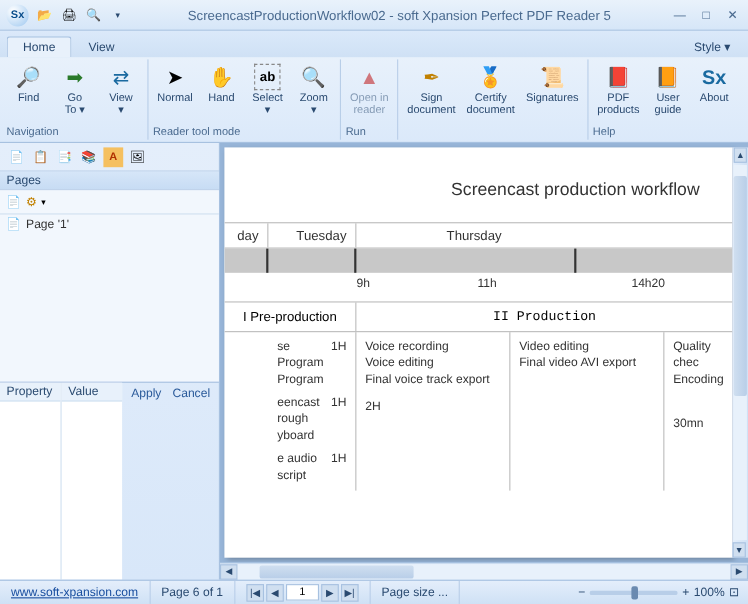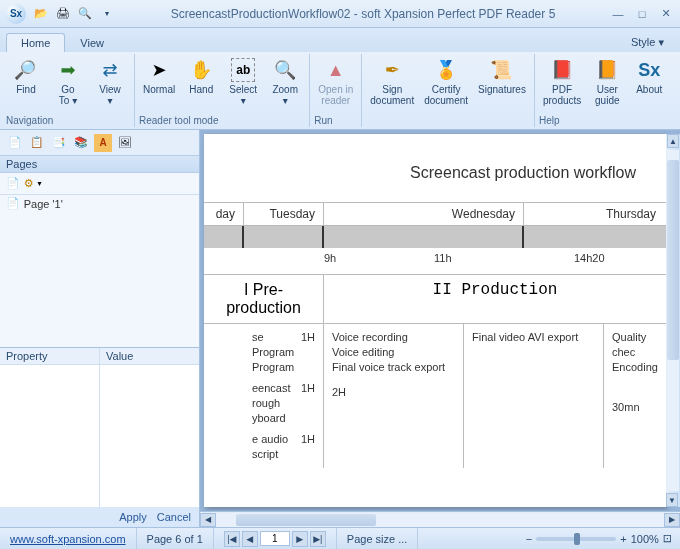--- a/index.html
+++ b/index.html
@@ -33,40 +33,40 @@
 
 
 .middle { flex: 1; display: flex; overflow: hidden; background:#cfe1f5;}
 .leftpane { width: 200px; display: flex; flex-direction: column; border-right: 1px solid #a7c1e0; background: linear-gradient(#e4eefb,#d8e7f9);}
 .toolstrip { height: 26px; display: flex; align-items: center; gap: 4px; padding: 0 6px; border-bottom: 1px solid #b8cee8;}
 .toolstrip .tbtn { width: 18px; height: 18px; display:flex;align-items:center;justify-content:center; cursor:pointer;}
 .paneheader { background: linear-gradient(#d6e6f8,#c7dcf4); padding: 2px 6px; font-size: 11px; color: #2a4a70; border-bottom: 1px solid #b8cee8;}
 .pagepanel { flex: 1; background: #f2f7fd; overflow:hidden;}
 .pagetool { height: 22px; display:flex; align-items:center; gap:4px; padding: 0 6px; border-bottom:1px solid #d0dff0;}
 .pageitem { padding: 2px 6px; font-size:11px; color:#333; display:flex;align-items:center;gap:4px;}
-.proppanel { height: 180px; border-top: 1px solid #a7c1e0; display:flex;flex-direction:column;}
+.proppanel { height: 180px; border-top: 1px solid #a7c1e0; display:flex;}
 .proptable { flex:1; background:#fff; display:flex;}
 .propcol { flex:1; border-right:1px solid #d0dff0;}
 .propcol:last-child{border-right:none;}
 .prophead { background:#e8f1fb; padding:2px 6px; font-size:11px; color:#2a4a70; border-bottom:1px solid #d0dff0;}
 .panebottom { height:20px; display:flex; justify-content:flex-end; align-items:center; gap:10px; padding:0 8px; font-size:11px;}
 .panebottom a { color:#2a5a9a; cursor:pointer;}
 
 
 .docarea { flex:1; display:flex; flex-direction:column; background:#97b5d8;}
 .docscroll { flex:1; overflow:hidden; position:relative;}
 .page { position:absolute; left:4px; top:4px; right:14px; bottom:4px; background:#fff; box-shadow:2px 2px 5px rgba(0,0,0,0.3); padding: 20px 0 0 0; overflow:hidden;}
 .doctitle { text-align:right; font-size:16px; color:#333; padding: 10px 30px 20px 0;}
 .timeline { display:flex; border-top:1px solid #bbb; border-bottom:1px solid #bbb;text-align:right;}
 .tcol { border-right:1px solid #bbb; padding:4px 8px; font-size:12px; color:#333;}
 .graybar { height:22px; background:#c8c8c8; display:flex;}
 .graybar .seg { border-right:2px solid #333;}
 .durrow { display:flex; font-size:11px; color:#333; padding-top:4px;}
 .phaserow { display:flex; border-top:1px solid #bbb; border-bottom:1px solid #bbb;}
-.phaserow .pcell { border-right:1px solid #bbb; padding:6px 8px; font-size:16px;}
+.phaserow .pcell { border-right:1px solid #bbb; padding:6px 8px; font-size:12px;}
 .contentrow { display:flex;}
 .contentrow .ccell { border-right:1px solid #bbb; padding:6px 8px; font-size:11px; color:#333; line-height:15px;}
 .hscroll { height:16px; background:linear-gradient(#e4eefb,#cfe1f5); border-top:1px solid #a7c1e0; display:flex;align-items:center;}
 .hscroll .arrow { width:16px; height:14px; background:#d0dff0; border:1px solid #a7c1e0; display:flex;align-items:center;justify-content:center;font-size:8px;color:#2a4a70;cursor:pointer;}
 .hscroll .track { flex:1; height:14px; background:#e8f1fb; position:relative;}
 .hscroll .thumb { position:absolute; left:20px; width:140px; height:12px; top:1px; background:linear-gradient(#d0dff0,#b8cee8); border-radius:2px;}
 .vscroll { position:absolute; right:0; top:4px; bottom:4px; width:14px; background:linear-gradient(to right,#e4eefb,#cfe1f5);}
 .vscroll .arrow { width:12px; height:14px; background:#d0dff0; border:1px solid #a7c1e0; display:flex;align-items:center;justify-content:center;font-size:8px;color:#2a4a70;cursor:pointer;margin:0 auto;}
 .vscroll .vtrack { position:absolute; top:16px; bottom:16px; left:1px; right:1px; background:#e8f1fb;}
 .vscroll .vthumb { position:absolute; top:10px; height:200px; left:0;right:0; background:linear-gradient(to right,#d0dff0,#b8cee8); border-radius:2px;}
@@ -239,21 +239,20 @@
     </div>
   </div>
 
   <div class="docarea">
     <div class="docscroll">
       <div class="page">
         <div class="doctitle">Screencast production workflow</div>
         <div class="timeline">
           <div class="tcol" style="width:40px;">day</div>
           <div class="tcol" style="width:80px;">Tuesday</div>
-          <div class="tcol" style="width:200px;">Wednesday</div>
           <div class="tcol" style="width:140px;border-right:none;">Thursday</div>
         </div>
         <div class="graybar">
           <div class="seg" style="width:40px;"></div>
           <div class="seg" style="width:80px;"></div>
           <div class="seg" style="width:200px;"></div>
           <div class="seg" style="flex:1;border-right:none;"></div>
         </div>
         <div class="durrow">
           <div style="width:120px;"></div>
@@ -282,20 +281,21 @@
                 <span>1H</span>
               </div>
           </div>
           <div class="ccell" style="width:140px;">
             <div>Voice recording</div>
             <div>Voice editing</div>
             <div>Final voice track export</div>
             <div style="margin-top:10px;">2H</div>
           </div>
           <div class="ccell" style="width:140px;">
+            <div>Video editing</div>
             <div>Final video AVI export</div>
           </div>
           <div class="ccell" style="flex:1;border-right:none;">
             <div>Quality chec</div>
             <div>Encoding</div>
             <div style="margin-top:25px;">30mn</div>
           </div>
         </div>
       </div>
       <div class="vscroll">

